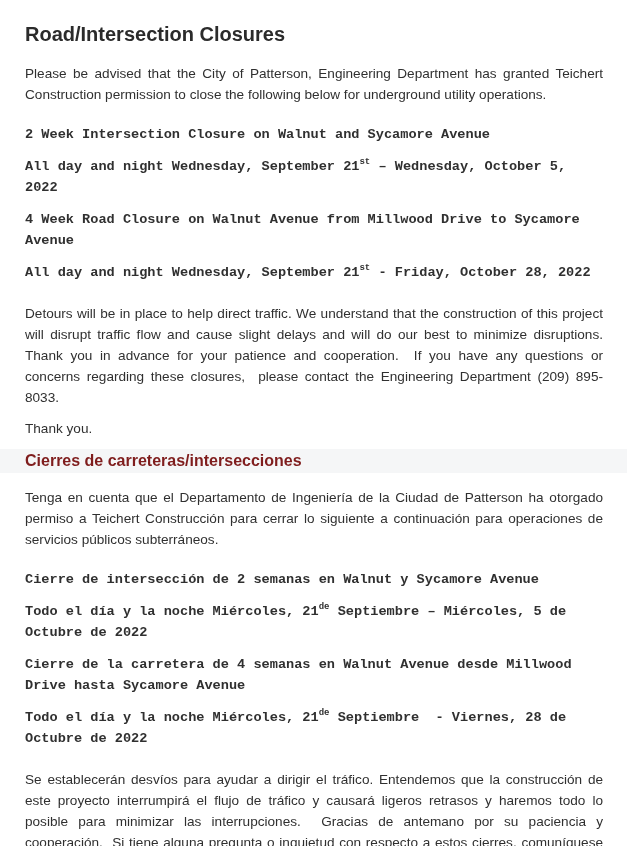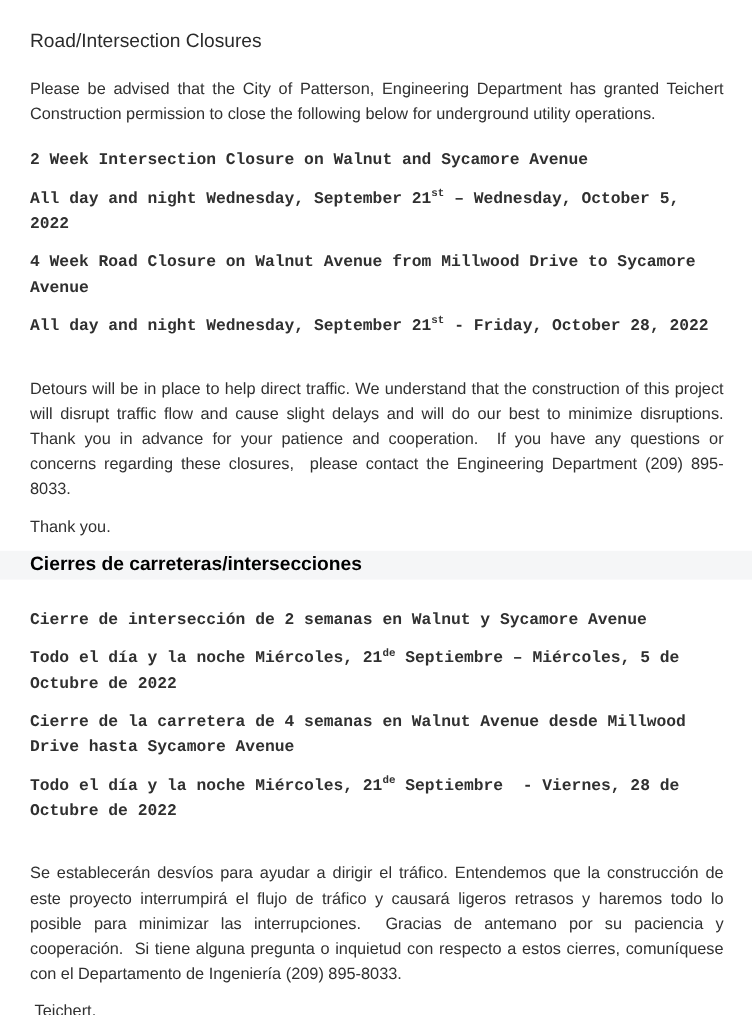--- a/index.html
+++ b/index.html
@@ -18,49 +18,49 @@
     line-height: 21px;
   }
   .page {
     width: 627px;
     height: 846px;
     padding-top: 25px;
     background: #ffffff;
   }
   .inset { padding-left: 25px; padding-right: 24px; }
   h1.doc-title {
-    font-size: 16px;
+    font-size: 20px;
     line-height: 19px;
-    font-weight: normal;
+    font-weight: bold;
     margin: 0 0 19px 0;
     color: #2b2b2b;
   }
   p { margin: 0 0 10px 0; }
   p.intro { text-align: justify; margin-bottom: 9px; }
   p.bold-line { font-weight: bold; margin-bottom: 11px; font-family: Liberation Mono, monospace; }
-  p.body-justified { text-align: justify; margin-top: 30px; margin-bottom: 10px; }
+  p.body-justified { text-align: justify; margin-top: 20px; margin-bottom: 10px; }
   p.signoff { margin-top: 6px; margin-bottom: 10px; }
   p.pre { white-space: pre-wrap; }
   sup {
     font-size: 9px;
     line-height: 0;
     vertical-align: super;
   }
   .section-header-bar {
     background: #f5f6f7;
     margin-top: 10px;
     margin-bottom: 14px;
     padding: 2px 24px 3px 25px;
   }
   .section-header-bar h2 {
     font-size: 16px;
     line-height: 19px;
     font-weight: bold;
     margin: 0;
-    color: #000000;
+    color: #7f1d1d;
   }
   .spacer-small { height: 10px; }
 </style>
 </head>
 <body>
 
 <div class="page">
 
   <div class="inset">
     <h1 class="doc-title">Road/Intersection Closures</h1>
@@ -81,20 +81,21 @@
 
     <p class="signoff">Thank you.</p>
 
   </div>
 
   <div class="section-header-bar">
     <h2>Cierres de carreteras/intersecciones</h2>
   </div>
 
   <div class="inset">
+    <p class="intro">Tenga en cuenta que el Departamento de Ingeniería de la Ciudad de Patterson ha otorgado permiso a Teichert Construcción para cerrar lo siguiente a continuación para operaciones de servicios públicos subterráneos.</p>
 
     <div class="spacer-small"></div>
 
     <p class="bold-line">Cierre de intersección de 2 semanas en Walnut y Sycamore Avenue</p>
 
     <p class="bold-line"><span>Todo el día y la noche Miércoles, 21</span><sup>de</sup><span class="pre"> Septiembre – Miércoles, 5 de Octubre de 2022</span></p>
 
     <p class="bold-line">Cierre de la carretera de 4 semanas en Walnut Avenue desde Millwood Drive hasta Sycamore Avenue</p>
 
     <p class="bold-line"><span>Todo el día y la noche Miércoles, 21</span><sup>de</sup><span class="pre"> Septiembre&nbsp;  - Viernes, 28 de Octubre de 2022</span></p>

